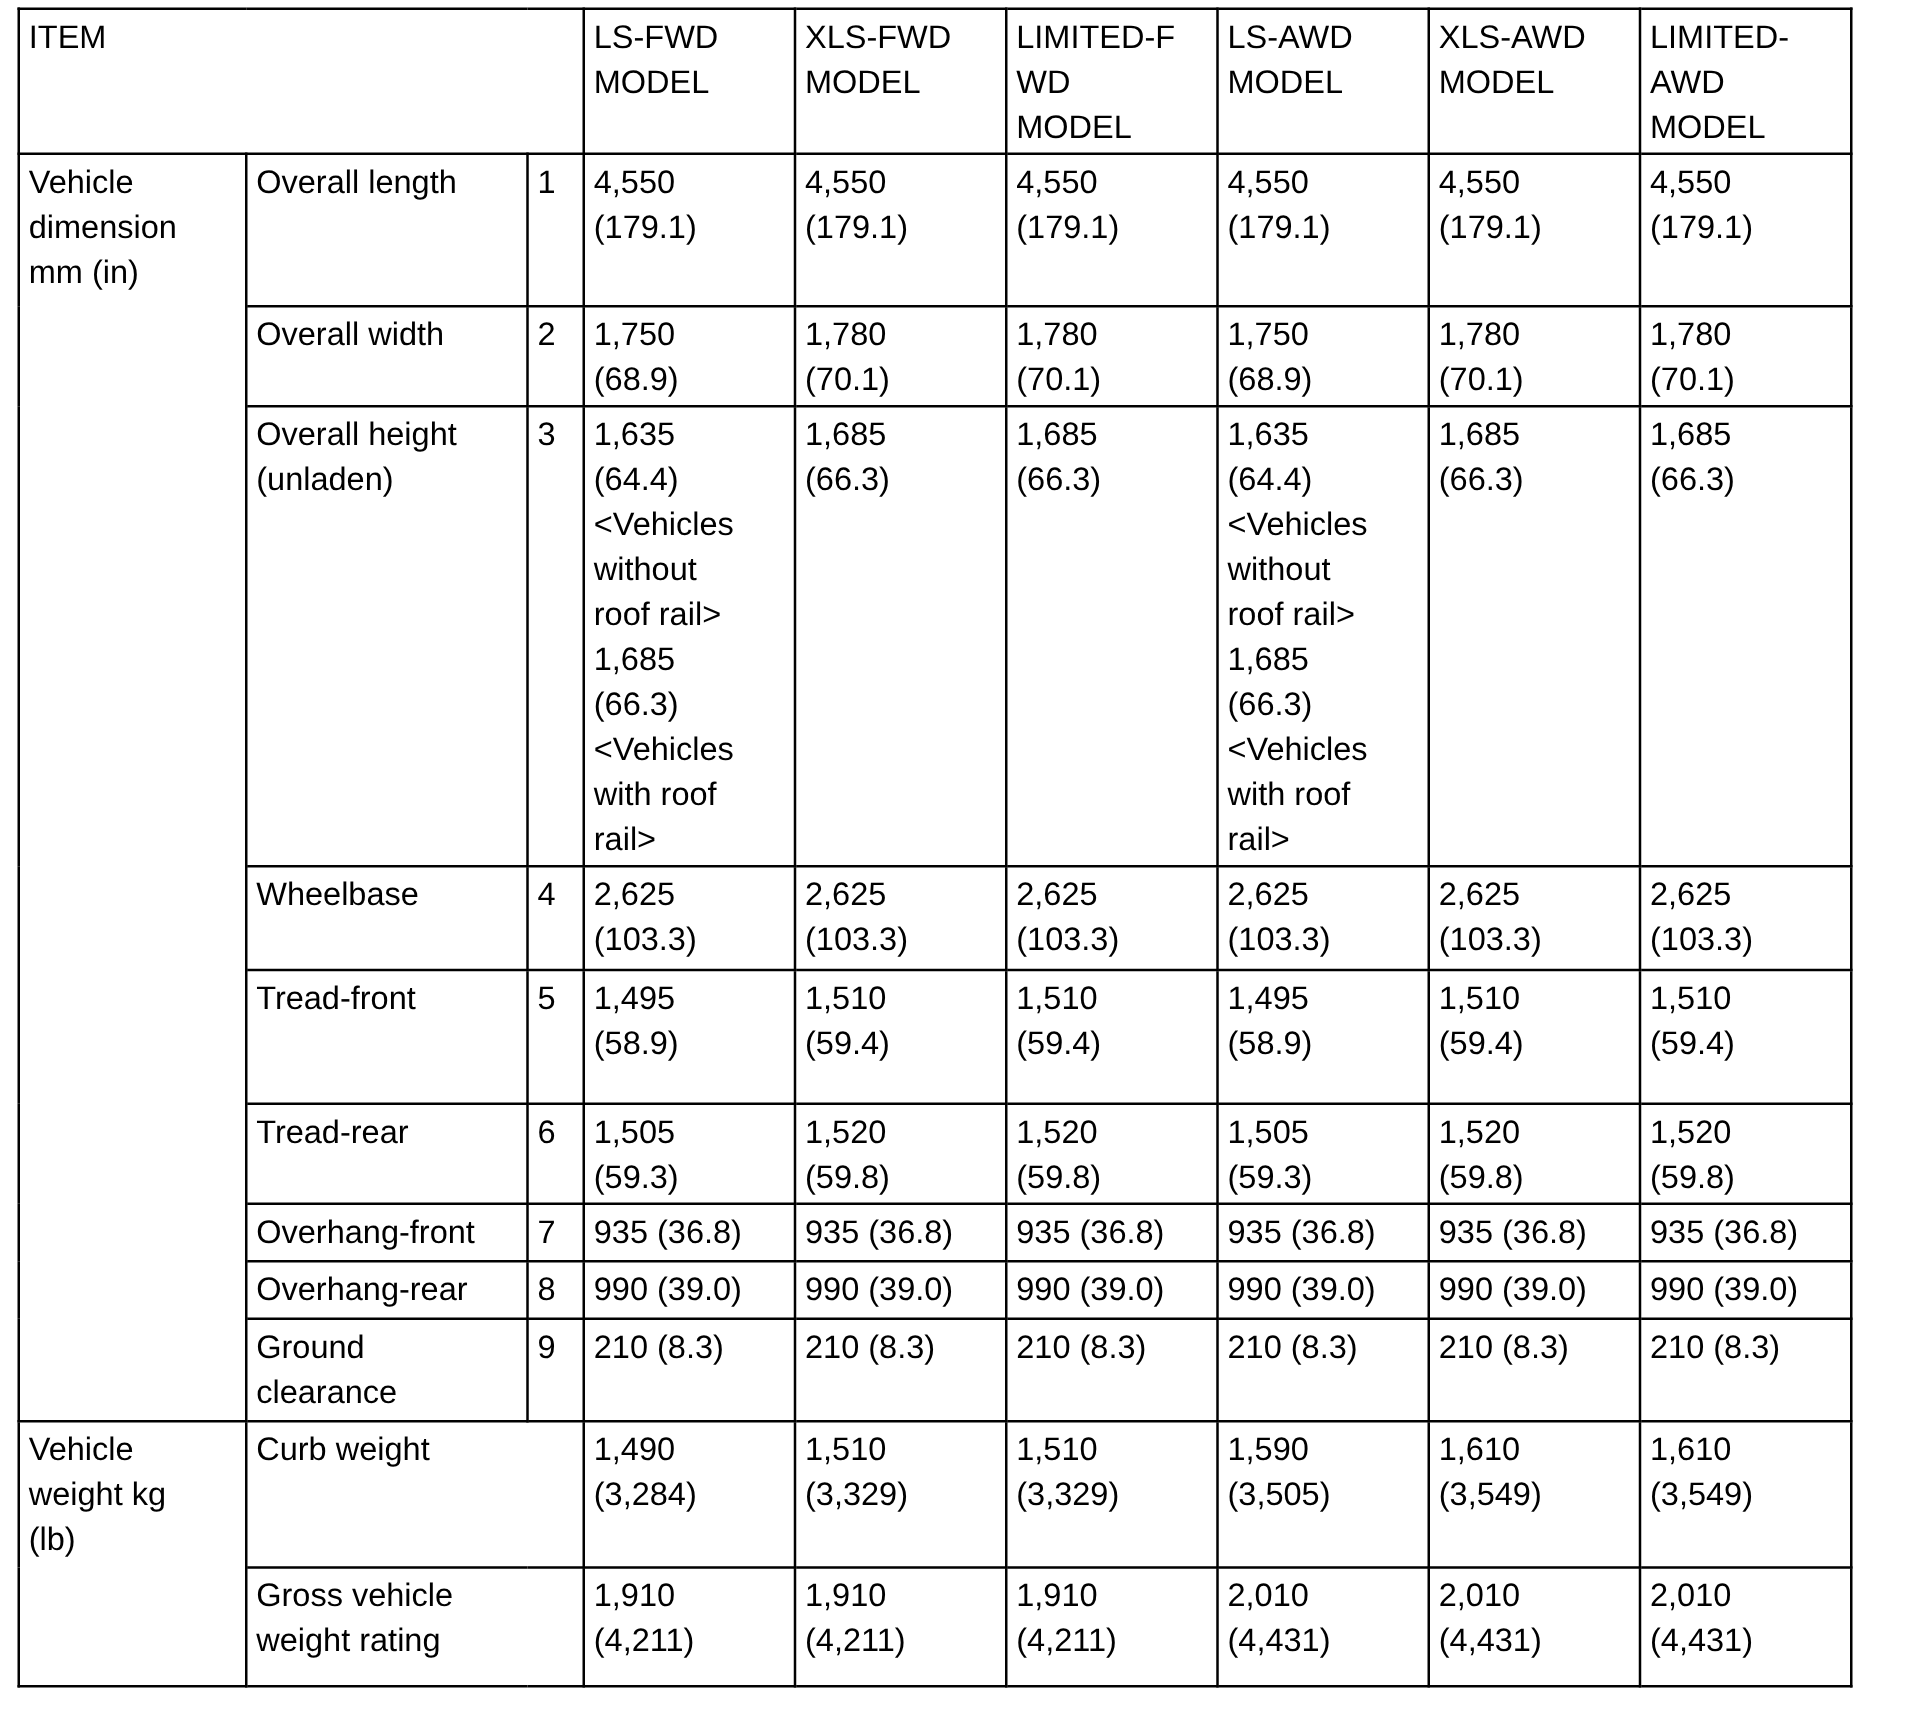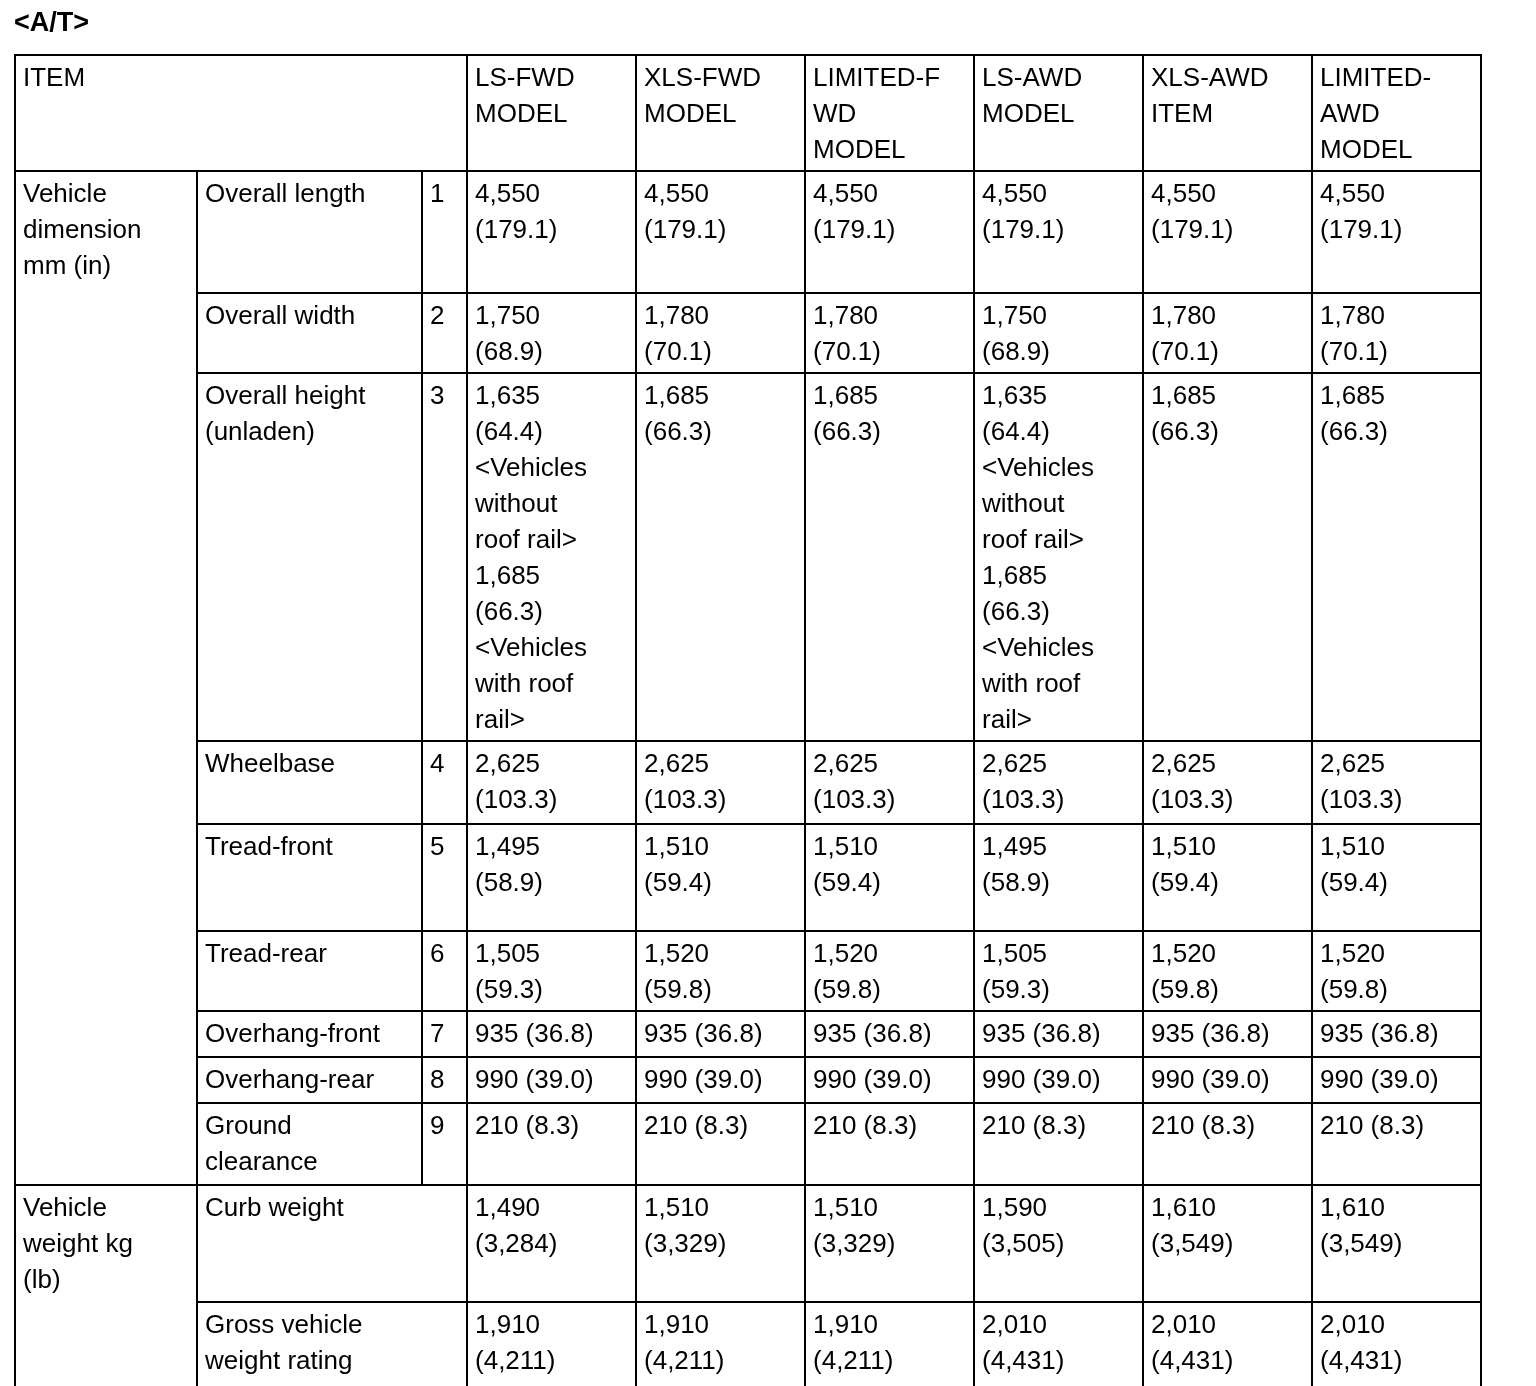--- a/index.html
+++ b/index.html
@@ -43,21 +43,20 @@
   td.num-cell {
     padding-left: 5px;
     padding-right: 2px;
   }
 </style>
 </head>
 <body>
 
 <div class="page">
 
-  <div class="doc-title">&lt;A/T&gt;</div>
 
   <table class="spec">
     <colgroup>
       <col style="width:182px">
       <col style="width:225px">
       <col style="width:45px">
       <col style="width:169px">
       <col style="width:169px">
       <col style="width:169px">
       <col style="width:169px">
@@ -71,21 +70,21 @@
       <td>LS-FWD
 MODEL</td>
       <td>XLS-FWD
 MODEL</td>
       <td>LIMITED-F
 WD
 MODEL</td>
       <td>LS-AWD
 MODEL</td>
       <td>XLS-AWD
-ITEM</td>
+MODEL</td>
       <td>LIMITED-
 AWD
 MODEL</td>
     </tr>
 
     <tr style="height:122px">
       <td rowspan="9">Vehicle
 dimension
 mm (in)</td>
       <td>Overall length</td>

